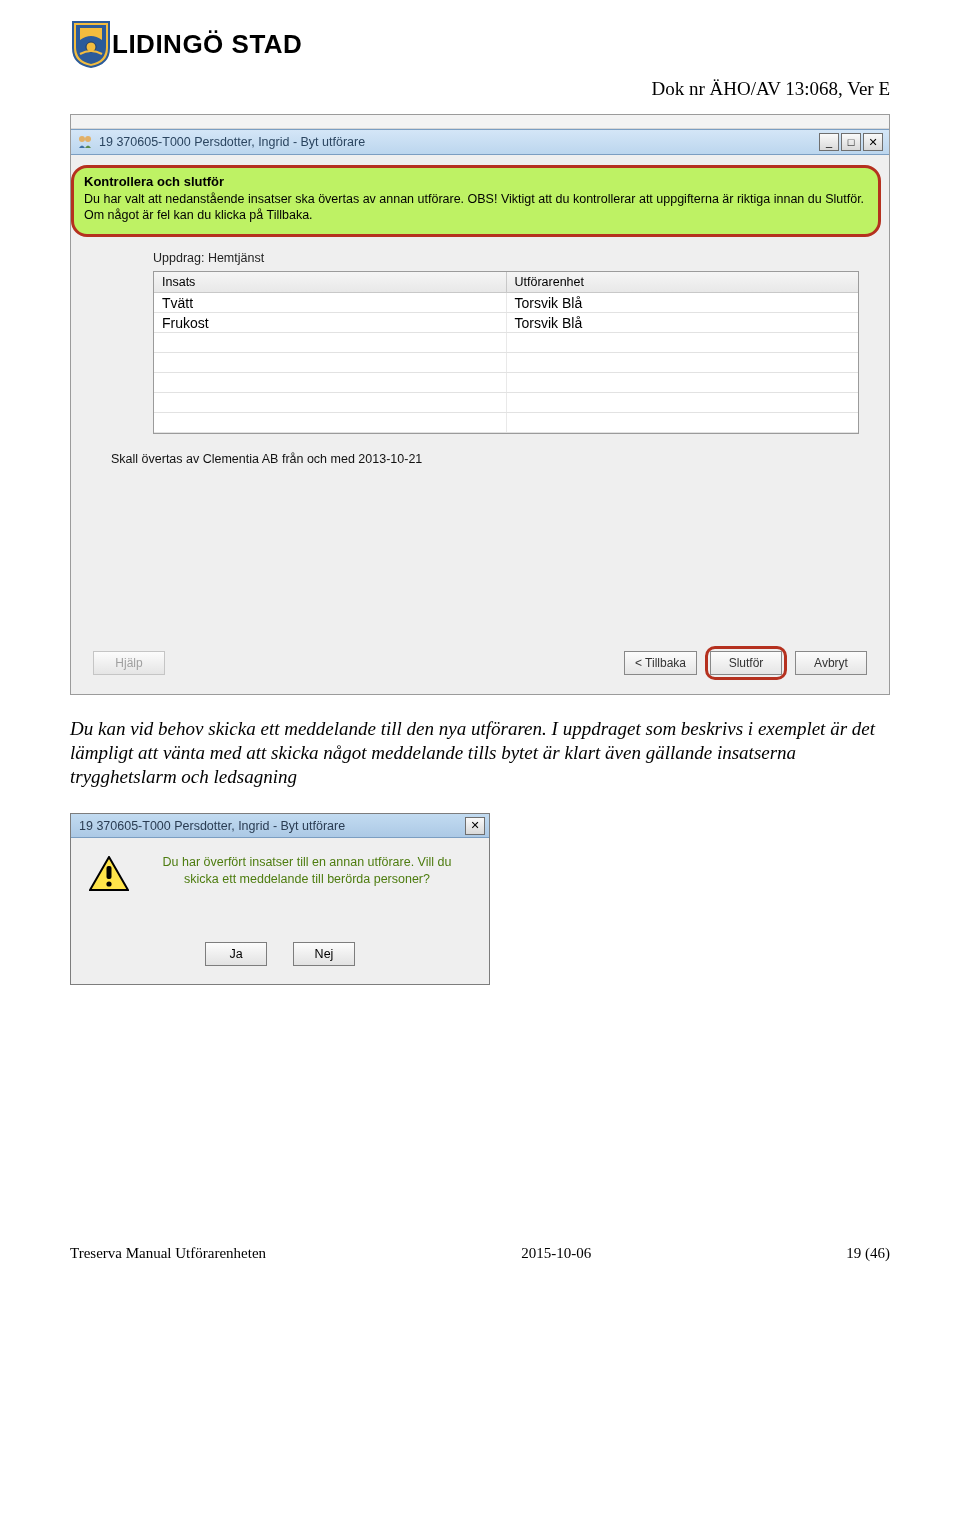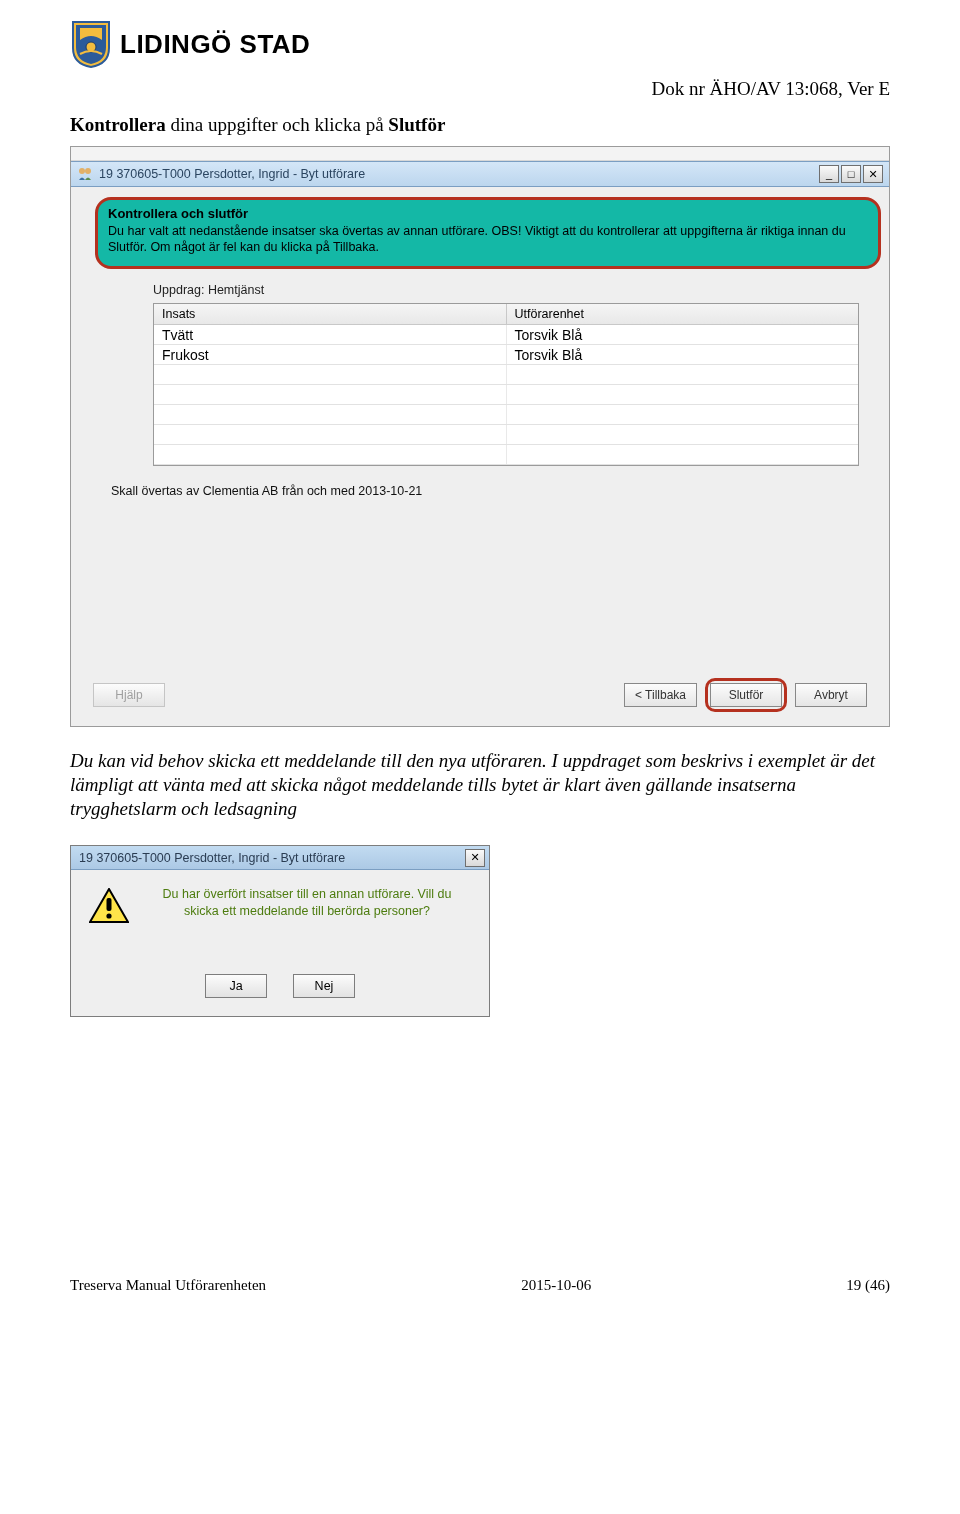--- a/index.html
+++ b/index.html
@@ -4,21 +4,21 @@
 <style>
   * { box-sizing: border-box; margin: 0; padding: 0; }
   body {
     font-family: "Times New Roman", serif;
     background: #fff;
     color: #000;
     width: 960px;
     position: relative;
   }
   .page { padding: 20px 70px 10px 70px; }
-  .header-row { display: flex; align-items: center; gap: 8px; margin-bottom: 10px; }
+  .header-row { display: flex; align-items: center; margin-bottom: 10px; }
   .logo-shield {
     width: 42px; height: 48px; position: relative;
   }
   .logo-shield svg { width: 100%; height: 100%; }
   .logo-text { font-family: Arial, sans-serif; font-weight: 700; font-size: 26px; letter-spacing: 0.5px; }
   .doc-nr { text-align: right; font-size: 19px; margin-bottom: 14px; }
   .instruction { font-size: 19px; margin-bottom: 10px; }
   .bold { font-weight: 700; }
 
   
@@ -41,25 +41,25 @@
   .win1 .title-left { display: flex; align-items: center; gap: 6px; color: #2b4560; font-size: 12.5px; }
   .win1 .title-left .icon { width: 16px; height: 16px; }
   .win1 .win-controls { display: flex; gap: 2px; }
   .win-btn {
     width: 20px; height: 18px; border: 1px solid #6f6f6f; background: linear-gradient(#fafafa,#d9d9d9);
     font-family: Arial, sans-serif; font-size: 11px; line-height: 14px; text-align: center;
     display: flex; align-items: center; justify-content: center;
   }
 
   .highlight-box {
-    margin: 10px 8px 4px 24px;
+    margin: 10px 8px 4px 0;
     border: 3px solid #b5311f;
     border-radius: 16px;
     padding: 6px 10px 10px 10px;
-    background: #14b8a6;
+    background: #bef264;
   }
   .highlight-box .hl-title { font-weight: 700; font-size: 13px; margin-bottom: 2px; }
   .highlight-box .hl-body { font-size: 12.5px; line-height: 1.3; }
 
   .uppdrag-label { font-size: 12.5px; margin: 14px 0 6px 82px; color: #222; }
 
   .grid-wrap { margin: 0 30px 0 82px; border: 1px solid #9b9b9b; background: #fff; }
   .grid-headers { display: flex; background: linear-gradient(#f5f5f5,#e8e8e8); border-bottom: 1px solid #c8c8c8; }
   .grid-headers .gh { flex: 1; padding: 3px 8px; border-right: 1px solid #c8c8c8; font-size: 12.5px; }
   .grid-headers .gh:last-child { border-right: none; }
@@ -134,23 +134,20 @@
         <path d="M10 8 H32 V20 Q21 12 10 20 Z" fill="#f2bc3e"></path>
         <circle cx="21" cy="27" r="5" fill="#f2bc3e" stroke="#1d3b66"></circle>
         <path d="M10 34 Q21 28 32 34" stroke="#f2bc3e" stroke-width="2" fill="none"></path>
       </svg>
     </div>
     <div class="logo-text">LIDINGÖ STAD</div>
   </div>
 
   <div class="doc-nr">Dok nr ÄHO/AV 13:068, Ver E</div>
 
-  <div class="instruction">
-    <span class="bold">Kontrollera</span><span> dina uppgifter och klicka på </span><span class="bold">Slutför</span>
-  </div>
 
   <div class="win1">
     <div class="partial-top"></div>
     <div class="titlebar">
       <div class="title-left">
         <span class="icon">
           <svg viewBox="0 0 16 16">
               <circle cx="5" cy="5" r="3" fill="#e2b067"></circle>
               <path d="M2 14 Q5 9 8 14" fill="#3d6fa1"></path>
               <circle cx="11" cy="5" r="3" fill="#e2b067"></circle>

